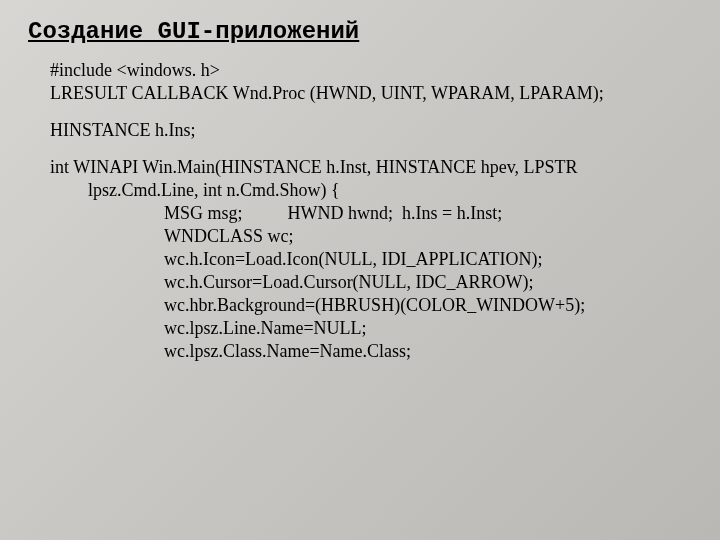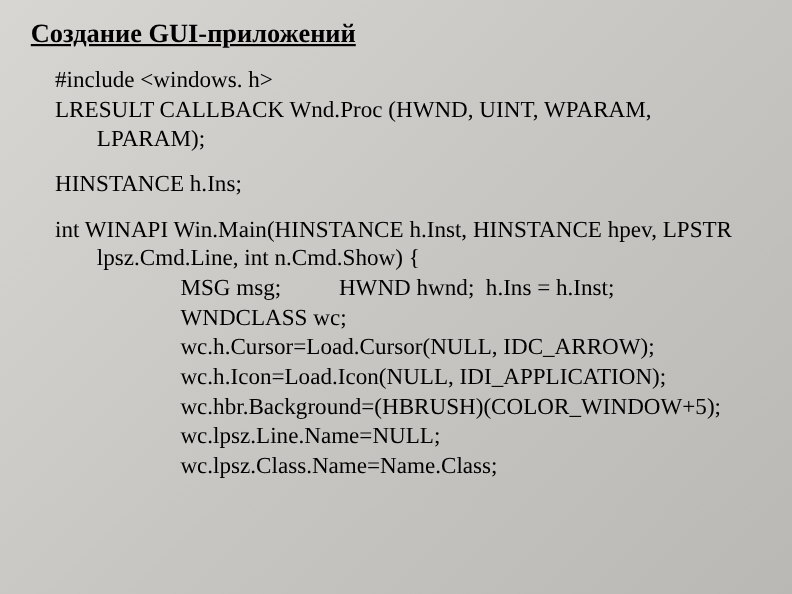--- a/index.html
+++ b/index.html
@@ -10,24 +10,25 @@
       font-family: "Times New Roman", Times, serif;
       color: #000;
       padding: 18px 28px;
       overflow: hidden;
     }
     .title {
       font-weight: bold;
       text-decoration: underline;
       font-size: 24px;
       margin-bottom: 14px;
+      font-family: Liberation Mono, monospace;
     }
     .code-block {
       padding-left: 22px;
-      font-size: 21px;
+      font-size: 18px;
       line-height: 1.28;
     }
     .para {
       margin-bottom: 14px;
     }
     .hang {
       padding-left: 38px;
       text-indent: -38px;
     }
     .body-indent {
@@ -51,21 +52,21 @@
 
   <div class="para">
     <div>HINSTANCE h.Ins;</div>
   </div>
 
   <div class="para">
     <div class="hang">int WINAPI Win.Main(HINSTANCE h.Inst, HINSTANCE hpev, LPSTR lpsz.Cmd.Line, int n.Cmd.Show) {</div>
     <div class="body-indent">
       <div class="deep-indent">MSG msg;&nbsp;&nbsp;&nbsp;&nbsp;&nbsp;&nbsp;&nbsp;&nbsp;&nbsp;&nbsp;HWND hwnd;&nbsp;&nbsp;h.Ins = h.Inst;</div>
       <div class="deep-indent">WNDCLASS wc;</div>
+      <div class="deep-indent">wc.h.Icon=Load.Icon(NULL, IDI_APPLICATION);</div>
       <div class="deep-indent">wc.h.Cursor=Load.Cursor(NULL, IDC_ARROW);</div>
-      <div class="deep-indent">wc.h.Icon=Load.Icon(NULL, IDI_APPLICATION);</div>
       <div class="deep-indent">wc.hbr.Background=(HBRUSH)(COLOR_WINDOW+5);</div>
       <div class="deep-indent">wc.lpsz.Line.Name=NULL;</div>
       <div class="deep-indent">wc.lpsz.Class.Name=Name.Class;</div>
     </div>
   </div>
 
 </div>
 
 </body></html>

